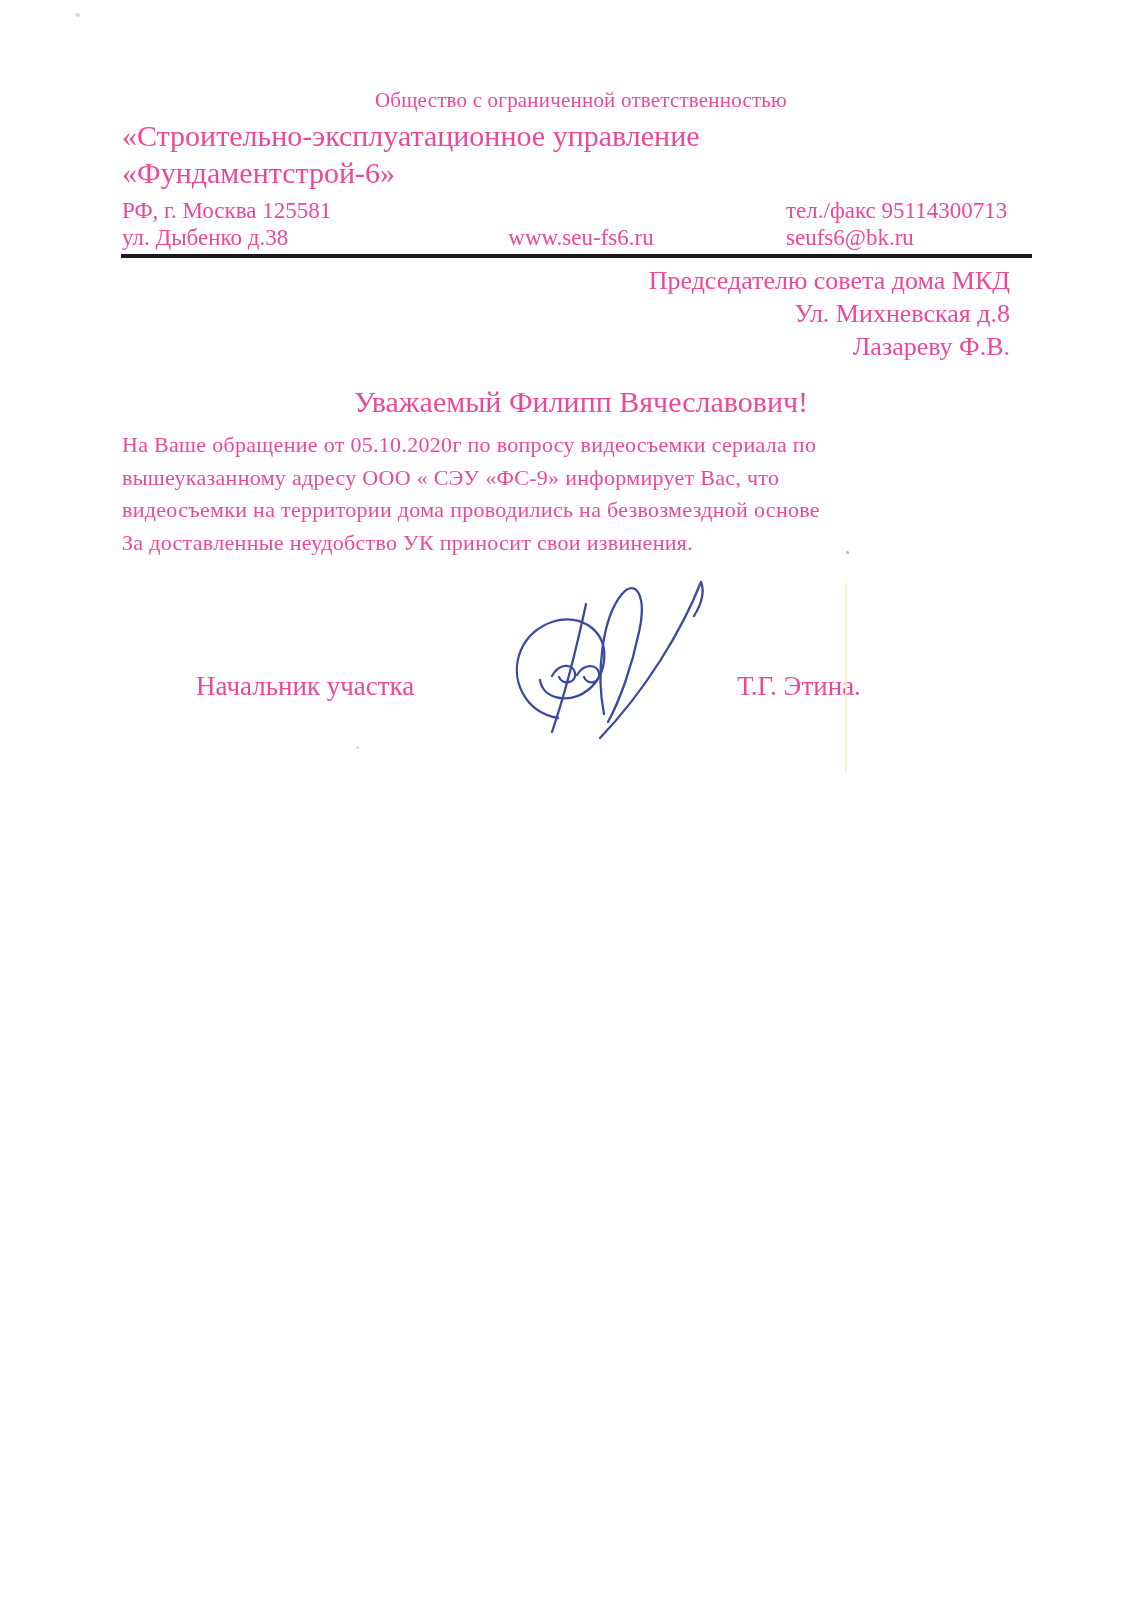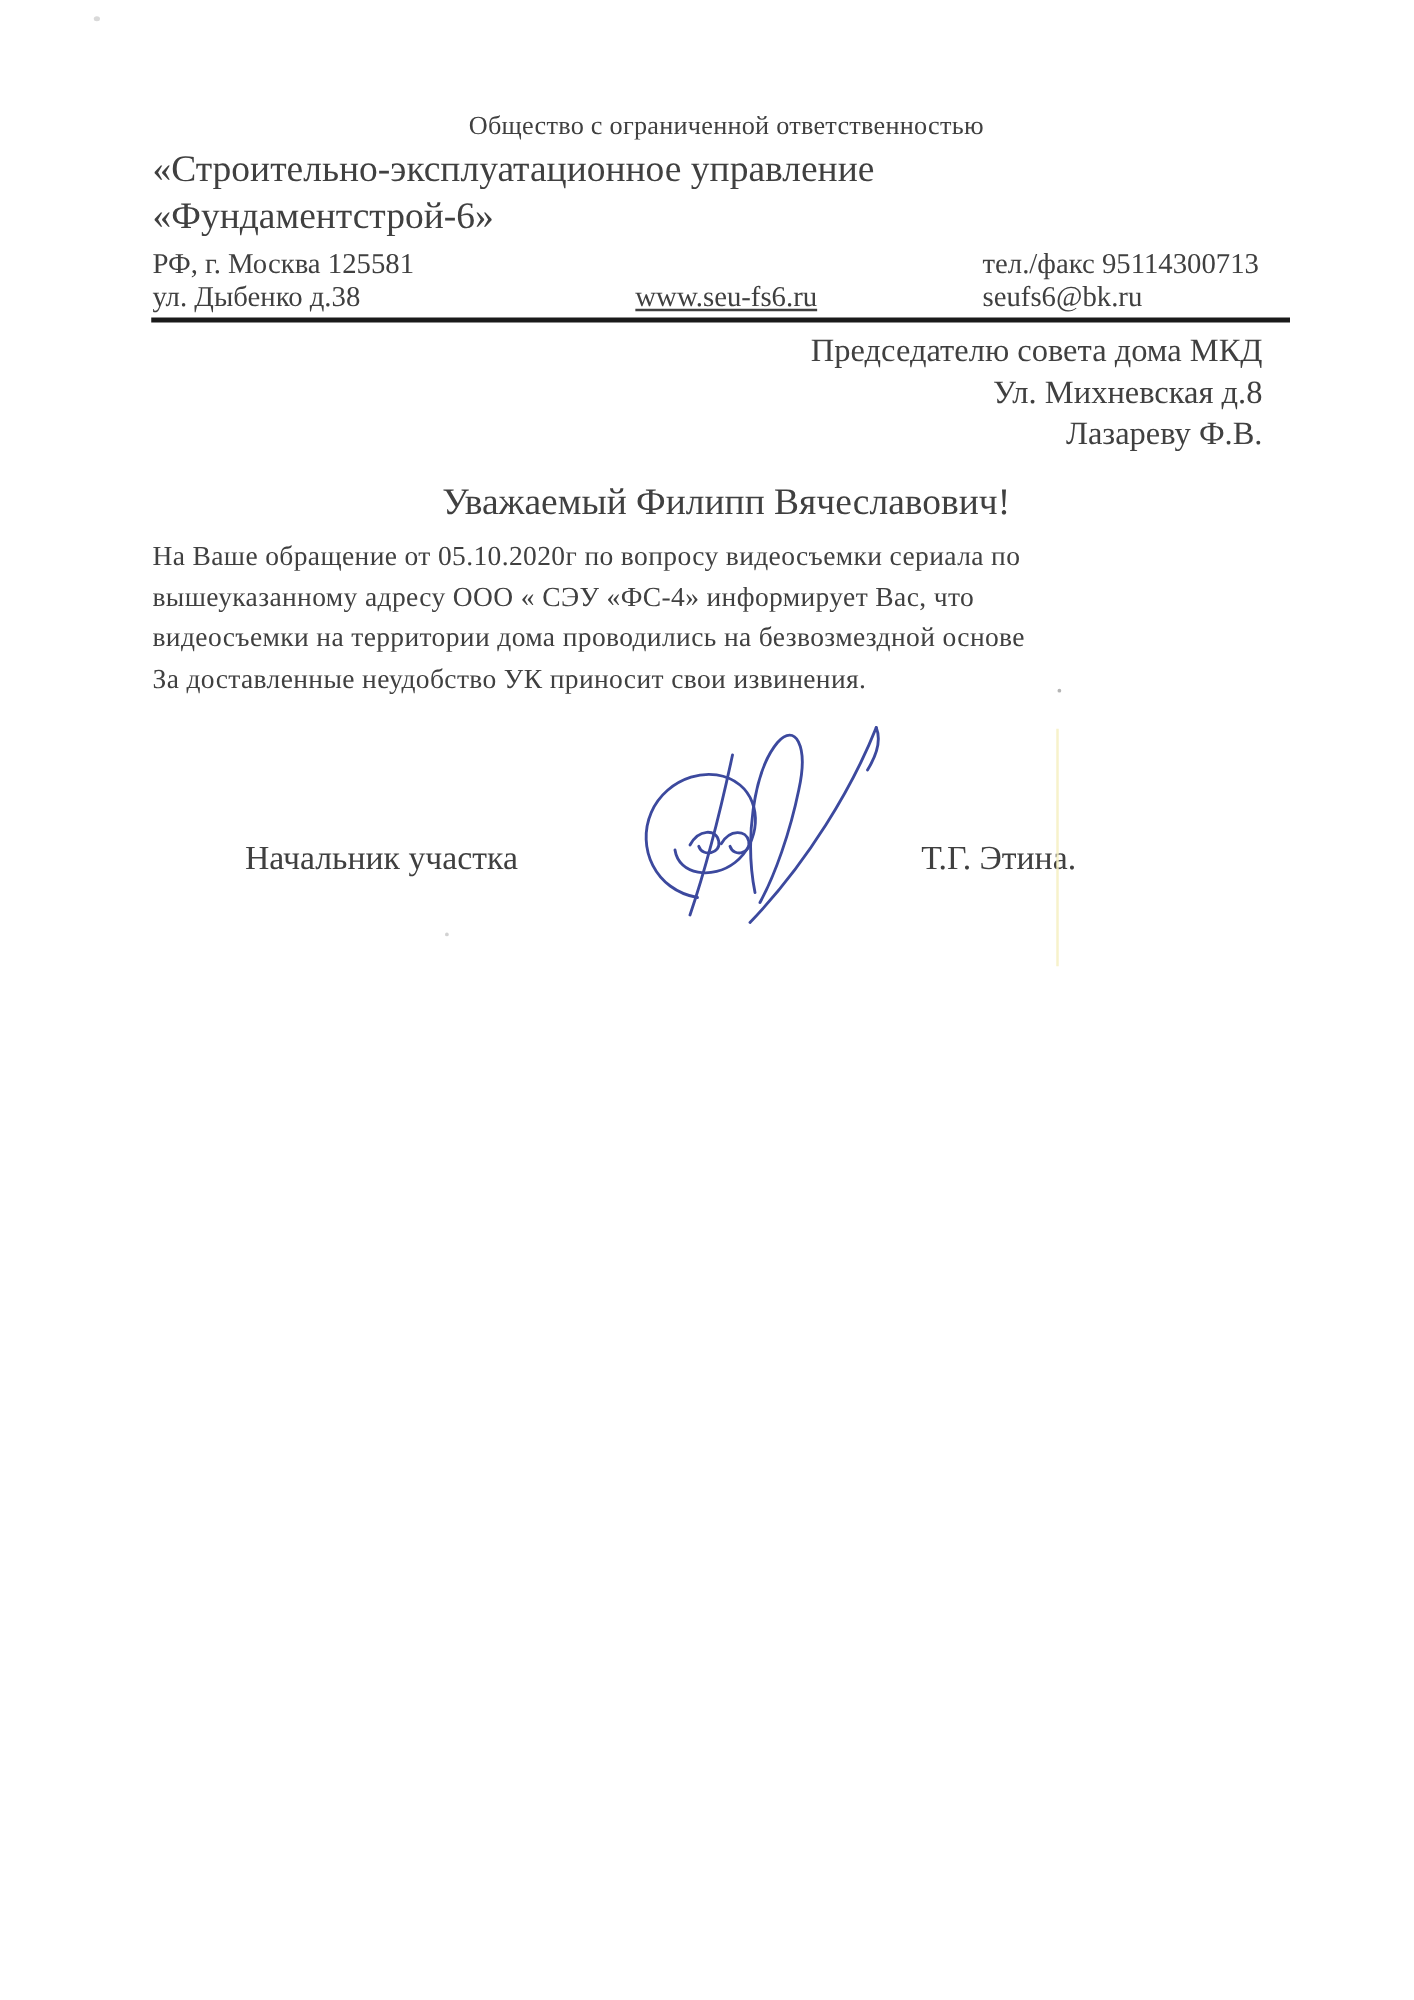--- a/index.html
+++ b/index.html
@@ -1,33 +1,33 @@
 <!DOCTYPE html>
 <html><head>
 <meta charset="utf-8">
 <style>
   html,body{margin:0;padding:0;background:#ffffff;}
   .page{
     position:relative;
     width:1131px;height:1600px;
     background:#ffffff;
     font-family:"Liberation Serif", serif;
-    color:#404040;
+    color:#ec4899;
     overflow:hidden;
   }
   .content{margin:0 91px 0 122px;}
 
   .org-type{padding-top:88px;font-size:21px;text-align:center;letter-spacing:.2px;}
   .org-name{font-size:30px;font-weight:normal;text-align:left;line-height:37px;margin-top:4px;}
 
   .contact{display:grid;grid-template-columns:1fr 1fr 1fr;margin-top:6px;font-size:23px;line-height:27px;}
   .contact .col{white-space:nowrap;}
   .contact .col-mid{text-align:center;}
   .contact .col-right{padding-left:52px;}
-  .website{text-decoration:underline;}
+  .website{}
 
   .rule{border:none;border-top:4px solid #1a1a1a;margin:3px 8px 0 -1px;}
 
   .recipient{text-align:right;font-size:26px;line-height:33px;margin-top:6px;padding-right:30px;}
 
   .salutation{text-align:center;font-size:30px;margin-top:22px;}
 
   .body-lines{margin-top:10px;font-size:22px;line-height:32.5px;}
   .body-line{white-space:nowrap;letter-spacing:.3px;}
 
@@ -77,21 +77,21 @@
     <div class="recipient">
       <div>Председателю совета дома МКД</div>
       <div>Ул. Михневская д.8</div>
       <div>Лазареву Ф.В.</div>
     </div>
 
     <div class="salutation">Уважаемый Филипп Вячеславович!</div>
 
     <div class="body-lines">
       <div class="body-line">На Ваше обращение от 05.10.2020г  по вопросу видеосъемки сериала по</div>
-      <div class="body-line">вышеуказанному адресу ООО « СЭУ «ФС-4» информирует Вас, что</div>
+      <div class="body-line">вышеуказанному адресу ООО « СЭУ «ФС-9» информирует Вас, что</div>
       <div class="body-line">видеосъемки на территории дома проводились на безвозмездной основе</div>
       <div class="body-line">За доставленные неудобство УК приносит свои извинения.</div>
     </div>
 
   </div>
 
   <div class="signoff">
     <div class="signoff-position">Начальник участка</div>
     <div class="signoff-name">Т.Г. Этина.</div>
   </div>

